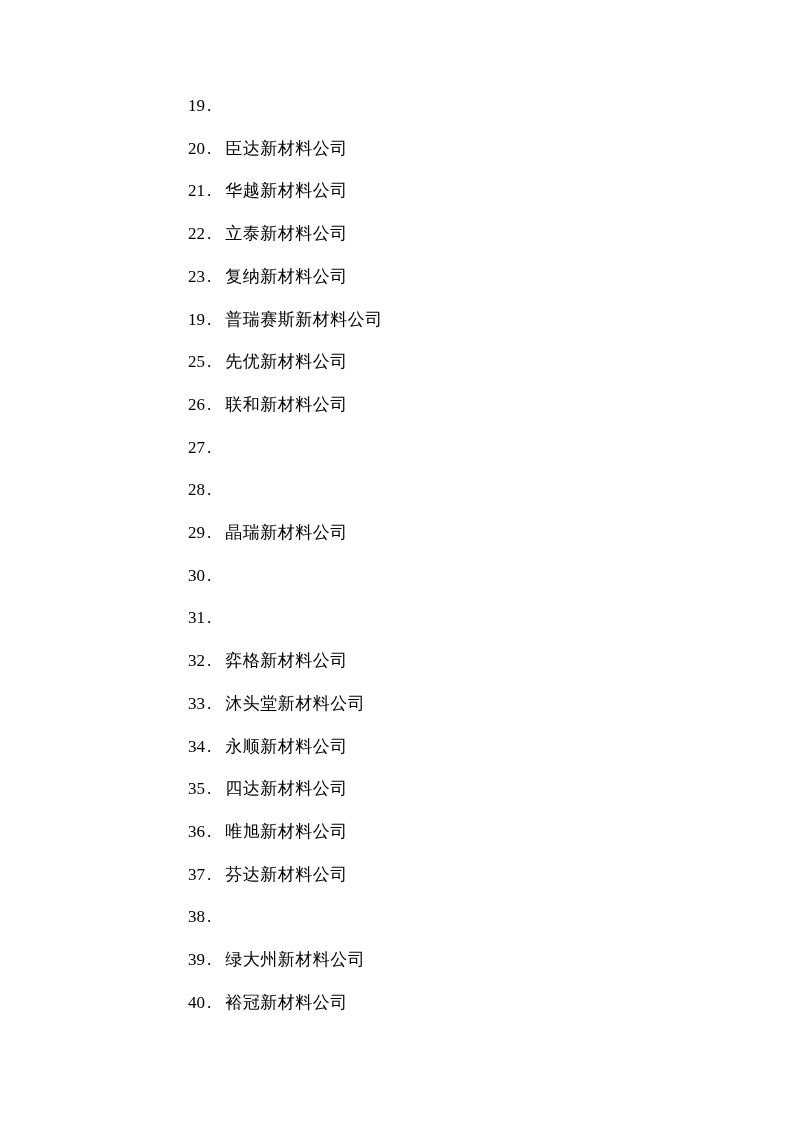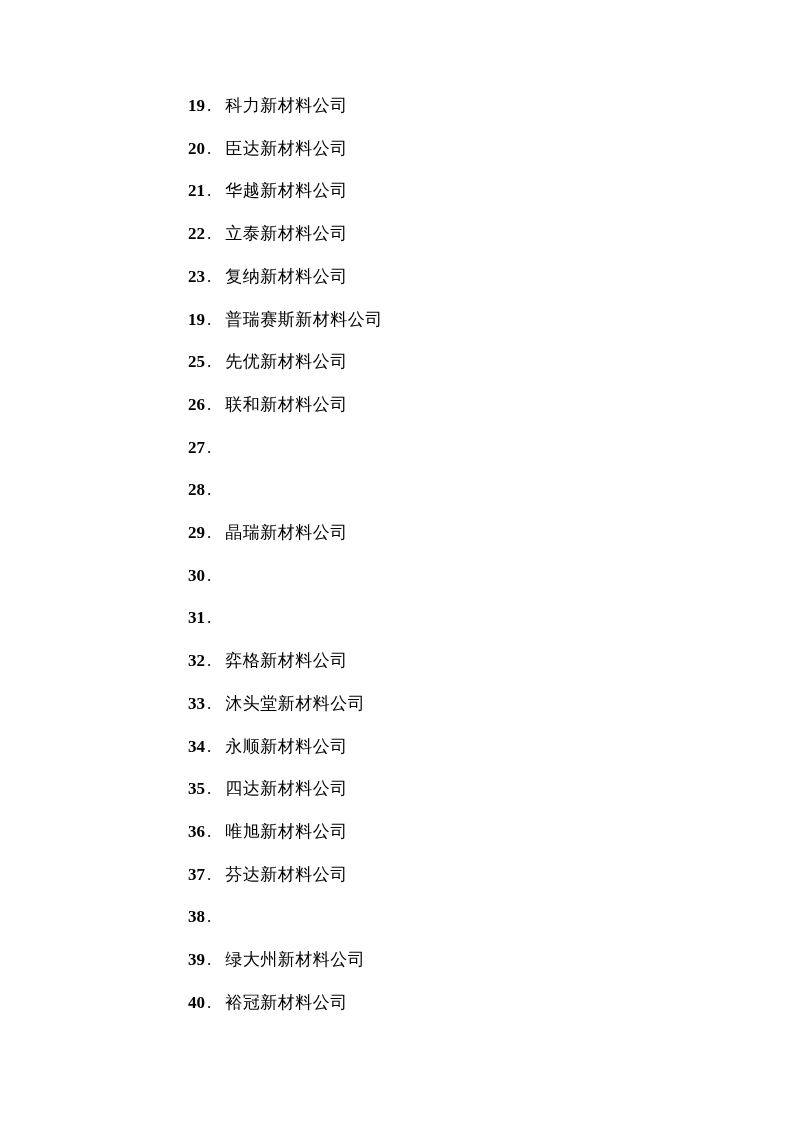--- a/index.html
+++ b/index.html
@@ -23,38 +23,36 @@
     }
     .list-item {
       display: flex;
       align-items: baseline;
       line-height: 42.7px;
     }
     .item-number {
       min-width: 38px;
       text-align: right;
       font-family: "Times New Roman", serif;
-      font-weight: bold;
     }
     .item-dot {
       margin-left: 2px;
       margin-right: 14px;
     }
     .item-text {
       letter-spacing: 0.5px;
     }
   </style>
 </head>
 <body>
 
 <div class="list" id="list-container">
     <div class="list-item">
       <span class="item-number">19</span>
       <span class="item-dot">.</span>
-      <span class="item-text">科力新材料公司</span>
     </div>
     <div class="list-item">
       <span class="item-number">20</span>
       <span class="item-dot">.</span>
       <span class="item-text">臣达新材料公司</span>
     </div>
     <div class="list-item">
       <span class="item-number">21</span>
       <span class="item-dot">.</span>
       <span class="item-text">华越新材料公司</span>

